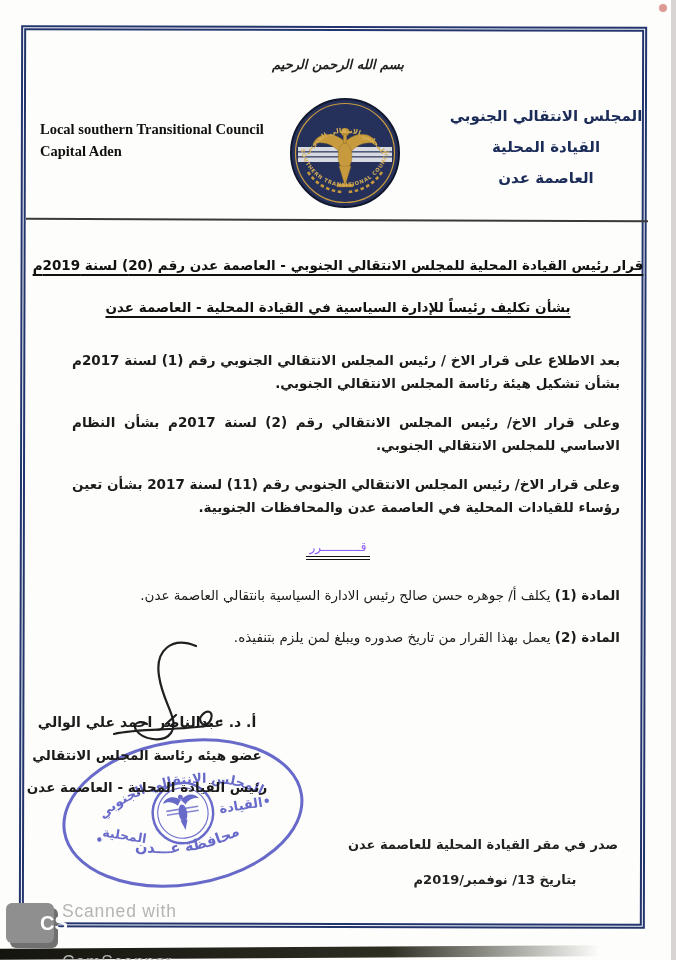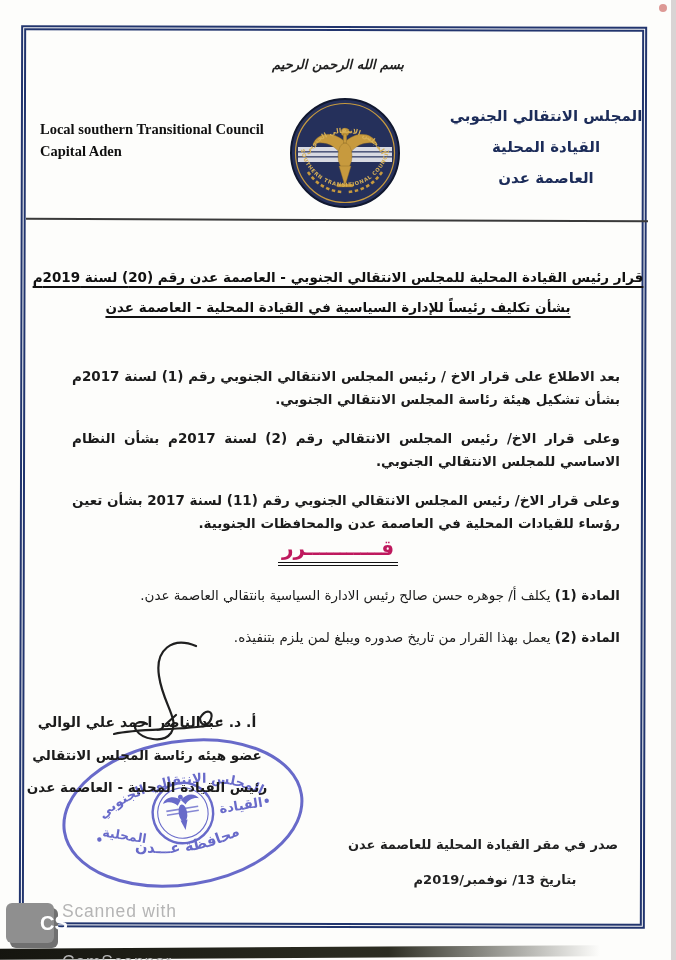--- a/index.html
+++ b/index.html
@@ -48,34 +48,34 @@
     transform: rotate(0.25deg);
   }
 
   .title-line {
     left: 28px; width: 620px; text-align: center;
     font-size: 13.5px; font-weight: bold; color: #111;
     text-decoration: underline;
     text-underline-offset: 4px;
     text-decoration-thickness: 1.5px;
   }
-  .title1 { top: 257px; margin-top: 12px; }
+  .title1 { top: 257px; }
   .title2 { top: 299px; }
 
   .preamble {
     left: 72px; top: 349px; width: 548px;
     font-size: 13.5px; font-weight: bold; line-height: 23px;
     text-align: justify;
   }
-  .preamble p { margin: 16px 0 16px 0; }
+  .preamble p { margin: 0 0 16px 0; }
 
   .qarar-wrap { left: 0; top: 536px; width: 676px; text-align: center; }
   .qarar {
     display: inline-block;
-    font-size: 20px; font-weight: bold; color: #be185d;
+    font-size: 12px; font-weight: normal; color: #8b5cf6;
     border-bottom: 4px double #111;
     padding: 0 4px 2px 4px;
   }
 
   .article {
     left: 58px; width: 562px;
     font-size: 13.5px; line-height: 22px; text-align: right;
   }
   .article .label { font-weight: bold; margin-top: 32px; }
   .article-1 { top: 584px; }

